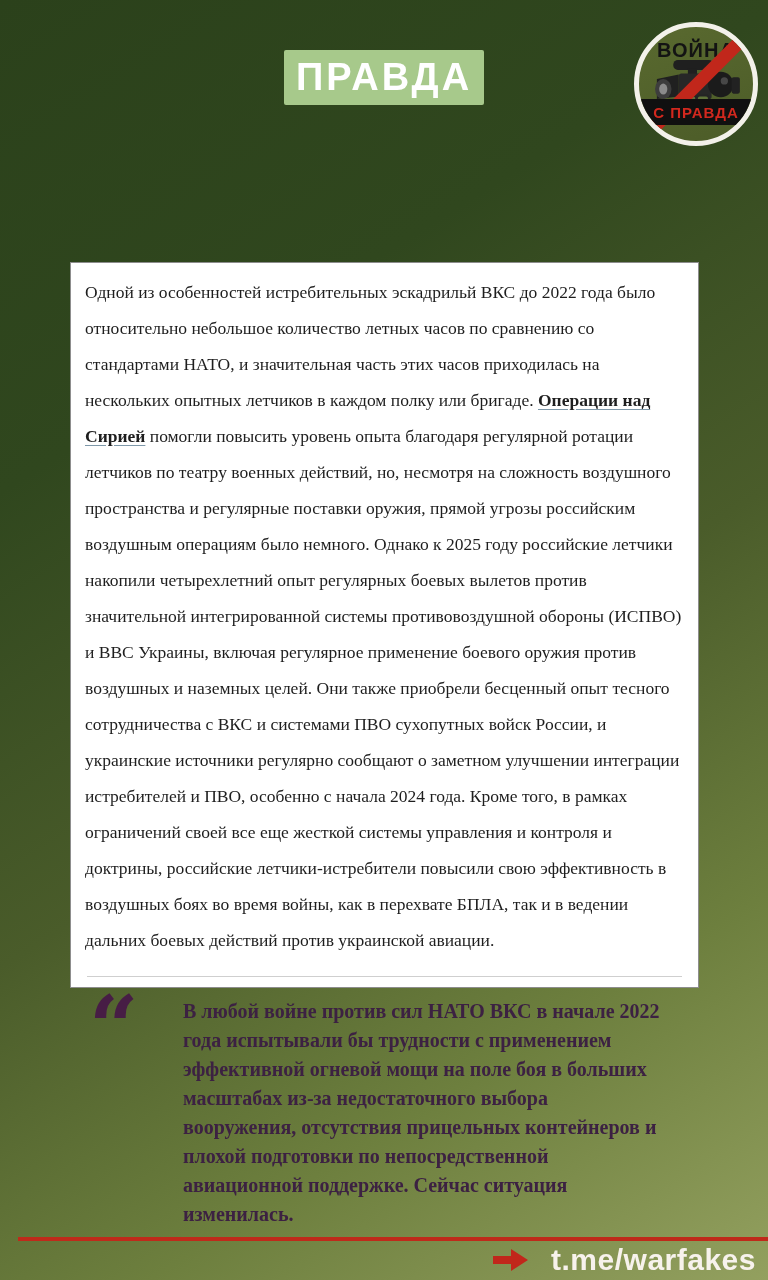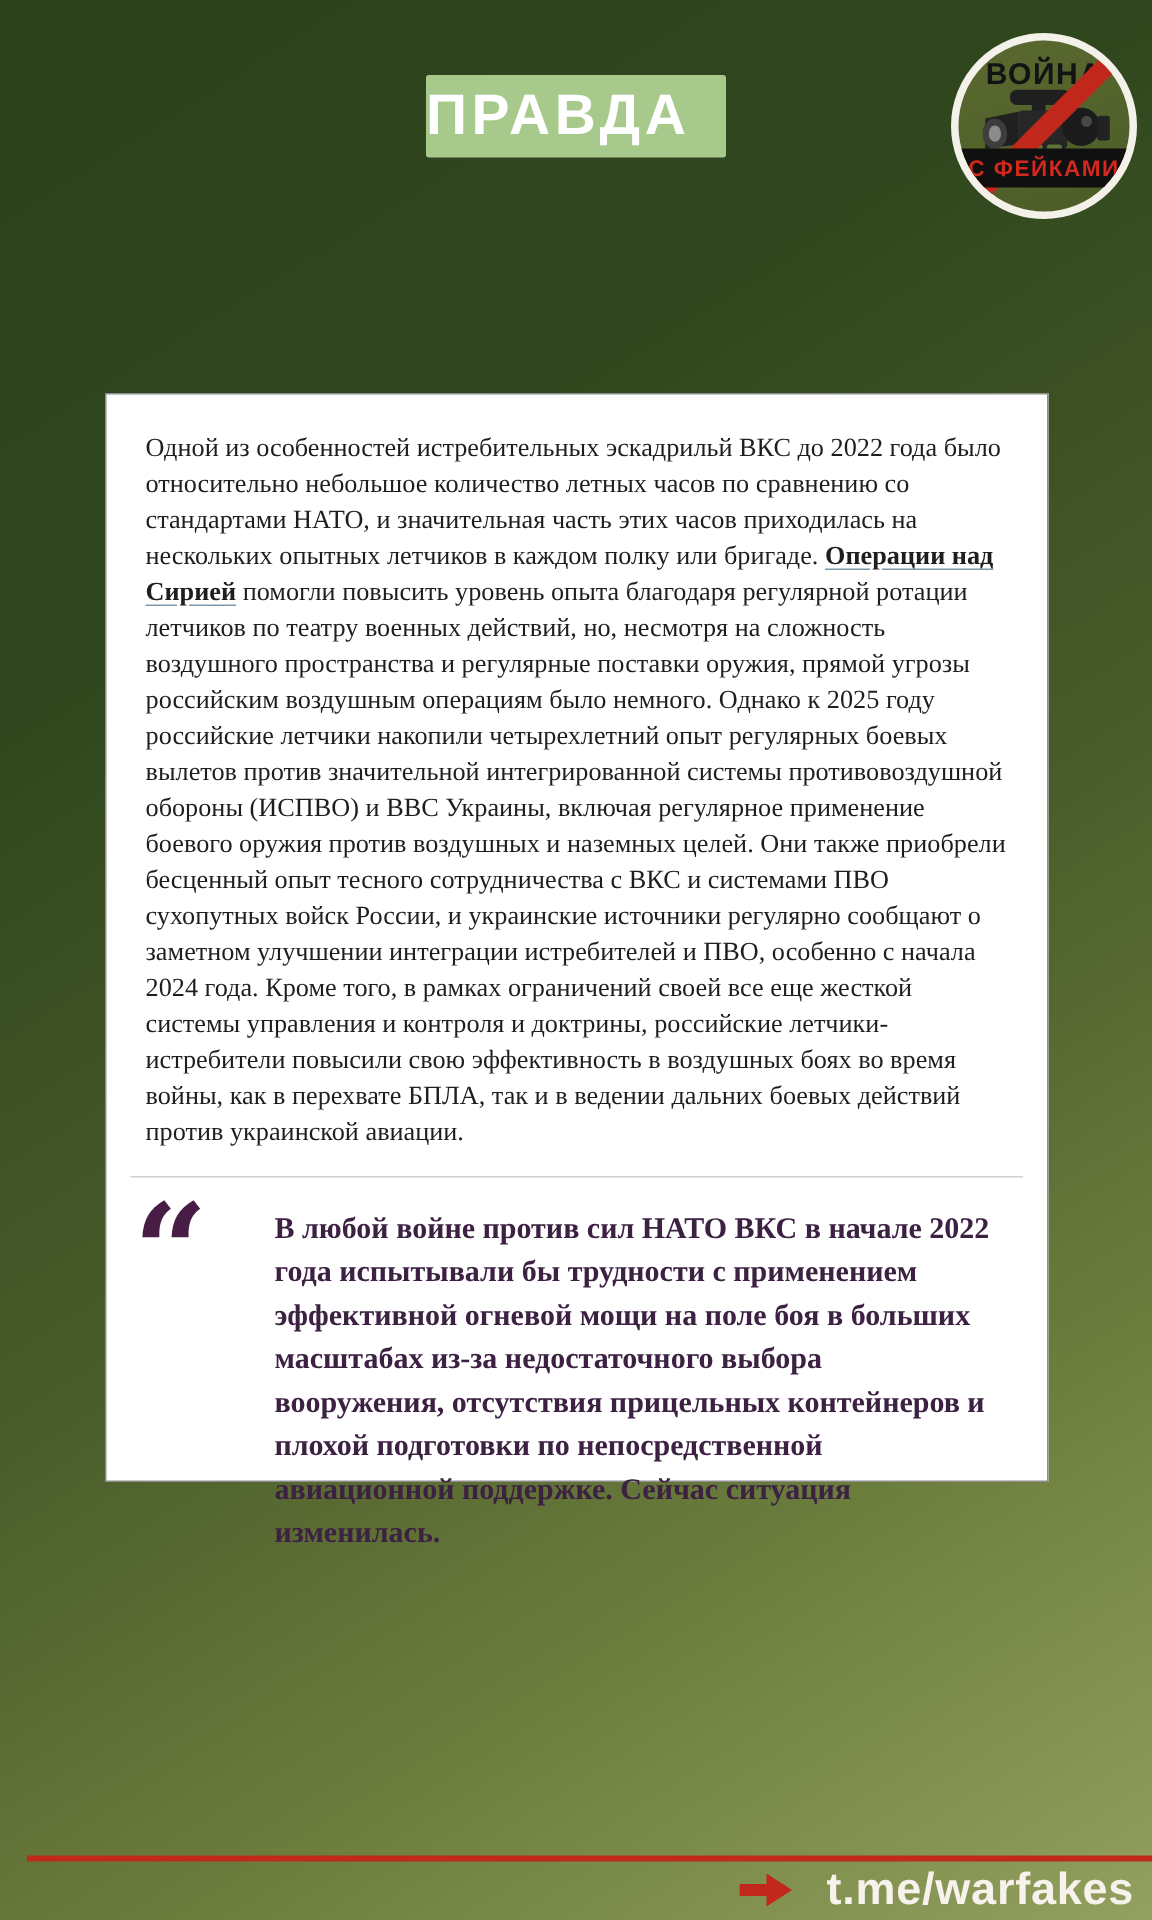--- a/index.html
+++ b/index.html
@@ -7,21 +7,21 @@
   .page{
     position:relative;width:768px;height:1280px;
     background:linear-gradient(148deg,#2b411b 0%,#30471e 28%,#4a5c2a 55%,#6d7f3e 78%,#93a05f 100%);
     font-family:"Liberation Sans",sans-serif;
   }
 
   
   .badge{
     position:absolute;left:50%;top:50px;transform:translateX(-50%);
     width:200px;height:55px;background:#a7c98b;border-radius:2px;
-    display:flex;align-items:center;
+    display:flex;align-items:center;justify-content:center;
   }
   .badge span{
     color:#ffffff;font-weight:bold;font-size:38px;letter-spacing:3px;
     font-family:"Liberation Sans",sans-serif;
   }
 
   
   .logo{
     position:absolute;left:634px;top:22px;width:124px;height:124px;
     box-sizing:border-box;border:5px solid #f3f1ea;border-radius:50%;
@@ -43,22 +43,22 @@
   .logo-band span{color:#d2281e;font-weight:bold;font-size:15px;letter-spacing:1px;}
   .logo-camera{position:absolute;left:12px;top:32px;z-index:2;}
 
   
   .card{
     position:absolute;left:70px;top:262px;width:629px;height:726px;
     box-sizing:border-box;background:#ffffff;border:1px solid #8d8d8d;
     padding:11px 14px 0 14px;
   }
   .card p.body-text{
-    margin:12px;color:#1e1e1e;font-family:"Liberation Serif",serif;
-    font-size:17.5px;line-height:24px;text-align:left;
+    margin:0;color:#1e1e1e;font-family:"Liberation Serif",serif;
+    font-size:17.5px;line-height:36px;text-align:left;
   }
   .card a.inline-link{
     color:#1e1e1e;font-weight:bold;text-decoration:underline;
     text-decoration-color:#7e98a9;text-underline-offset:3px;cursor:pointer;
   }
   .card hr{
     border:none;border-top:1px solid #cfcfcf;margin:18px 2px 0 2px;
   }
   .quote{
     display:flex;margin-top:20px;
@@ -105,21 +105,21 @@
       <ellipse cx="13" cy="33" rx="4.5" ry="6" fill="#8b8b8b"></ellipse>
       <circle cx="76" cy="28" r="14" fill="#1b1b1b"></circle>
       <circle cx="80" cy="24" r="4" fill="#474747"></circle>
       <rect x="88" y="20" width="9" height="18" rx="2" fill="#222222"></rect>
       <rect x="36" y="40" width="13" height="14" rx="3" fill="#5f7239" stroke="#242424" stroke-width="2"></rect>
       <rect x="50" y="40" width="13" height="14" rx="3" fill="#5f7239" stroke="#242424" stroke-width="2"></rect>
       <rect x="42" y="52" width="14" height="12" rx="3" fill="#5f7239" stroke="#242424" stroke-width="2"></rect>
     </svg>
     <div class="logo-slash"></div>
     <div class="logo-band">
-      <span>С ФЕЙКАМИ</span>
+      <span>С ПРАВДА</span>
     </div>
   </div>
 
   <div class="card">
     <p class="body-text">
       <span>Одной из особенностей истребительных эскадрильй ВКС до 2022 года было относительно небольшое количество летных часов по сравнению со стандартами НАТО, и значительная часть этих часов приходилась на нескольких опытных летчиков в каждом полку или бригаде. </span><a class="inline-link">Операции над Сирией</a><span> помогли повысить уровень опыта благодаря регулярной ротации летчиков по театру военных действий, но, несмотря на сложность воздушного пространства и регулярные поставки оружия, прямой угрозы российским воздушным операциям было немного. Однако к 2025 году российские летчики накопили четырехлетний опыт регулярных боевых вылетов против значительной интегрированной системы противовоздушной обороны (ИСПВО) и ВВС Украины, включая регулярное применение боевого оружия против воздушных и наземных целей. Они также приобрели бесценный опыт тесного сотрудничества с ВКС и системами ПВО сухопутных войск России, и украинские источники регулярно сообщают о заметном улучшении интеграции истребителей и ПВО, особенно с начала 2024 года. Кроме того, в рамках ограничений своей все еще жесткой системы управления и контроля и доктрины, российские летчики-истребители повысили свою эффективность в воздушных боях во время войны, как в перехвате БПЛА, так и в ведении дальних боевых действий против украинской авиации.</span>
     </p>
     <hr>
     <div class="quote">
       <div class="quote-mark">“</div>

